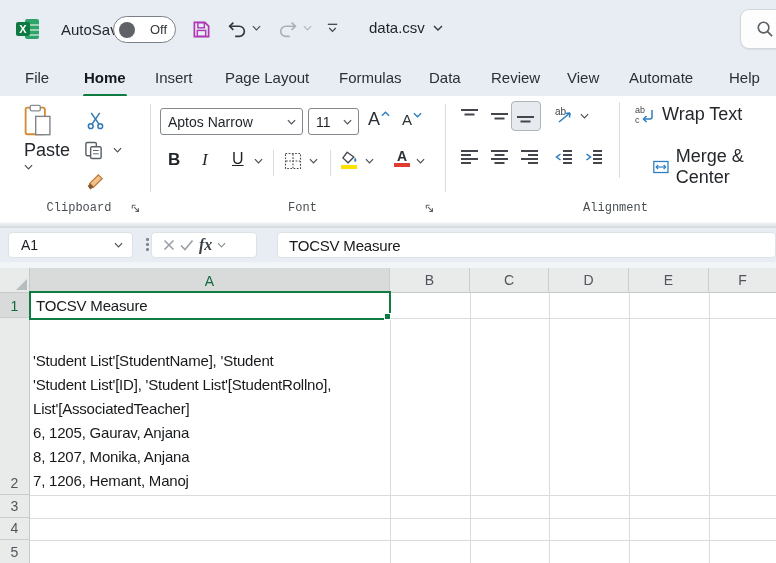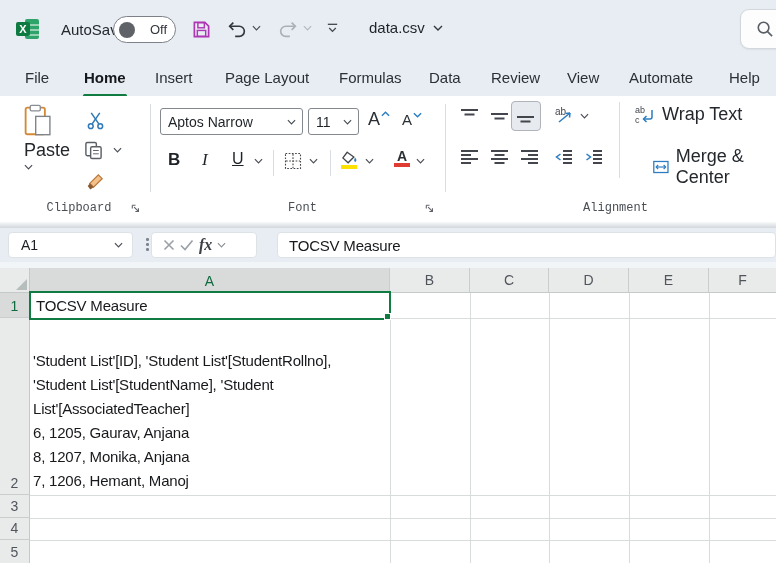--- a/index.html
+++ b/index.html
@@ -496,22 +496,22 @@
   <div class="gv" style="left:549px"></div>
   <div class="gv" style="left:629px"></div>
   <div class="gv" style="left:709px"></div>
   <div class="gh" style="top:50px"></div>
   <div class="gh" style="top:227px"></div>
   <div class="gh" style="top:250px"></div>
   <div class="gh" style="top:272px"></div>
 
   <div id="cell-a2">
     <div class="line cell-text"></div>
+    <div class="line cell-text">'Student List'[StudentName], 'Student</div>
     <div class="line cell-text">'Student List'[ID], 'Student List'[StudentRollno],</div>
-    <div class="line cell-text">'Student List'[StudentName], 'Student</div>
     <div class="line cell-text">List'[AssociatedTeacher]</div>
     <div class="line cell-text">6, 1205, Gaurav, Anjana</div>
     <div class="line cell-text">8, 1207, Monika, Anjana</div>
     <div class="line cell-text">7, 1206, Hemant, Manoj</div>
   </div>
 
   <div id="selection">
     <span class="cell-text">TOCSV Measure</span>
   </div>
   <div id="fill-handle"></div>

